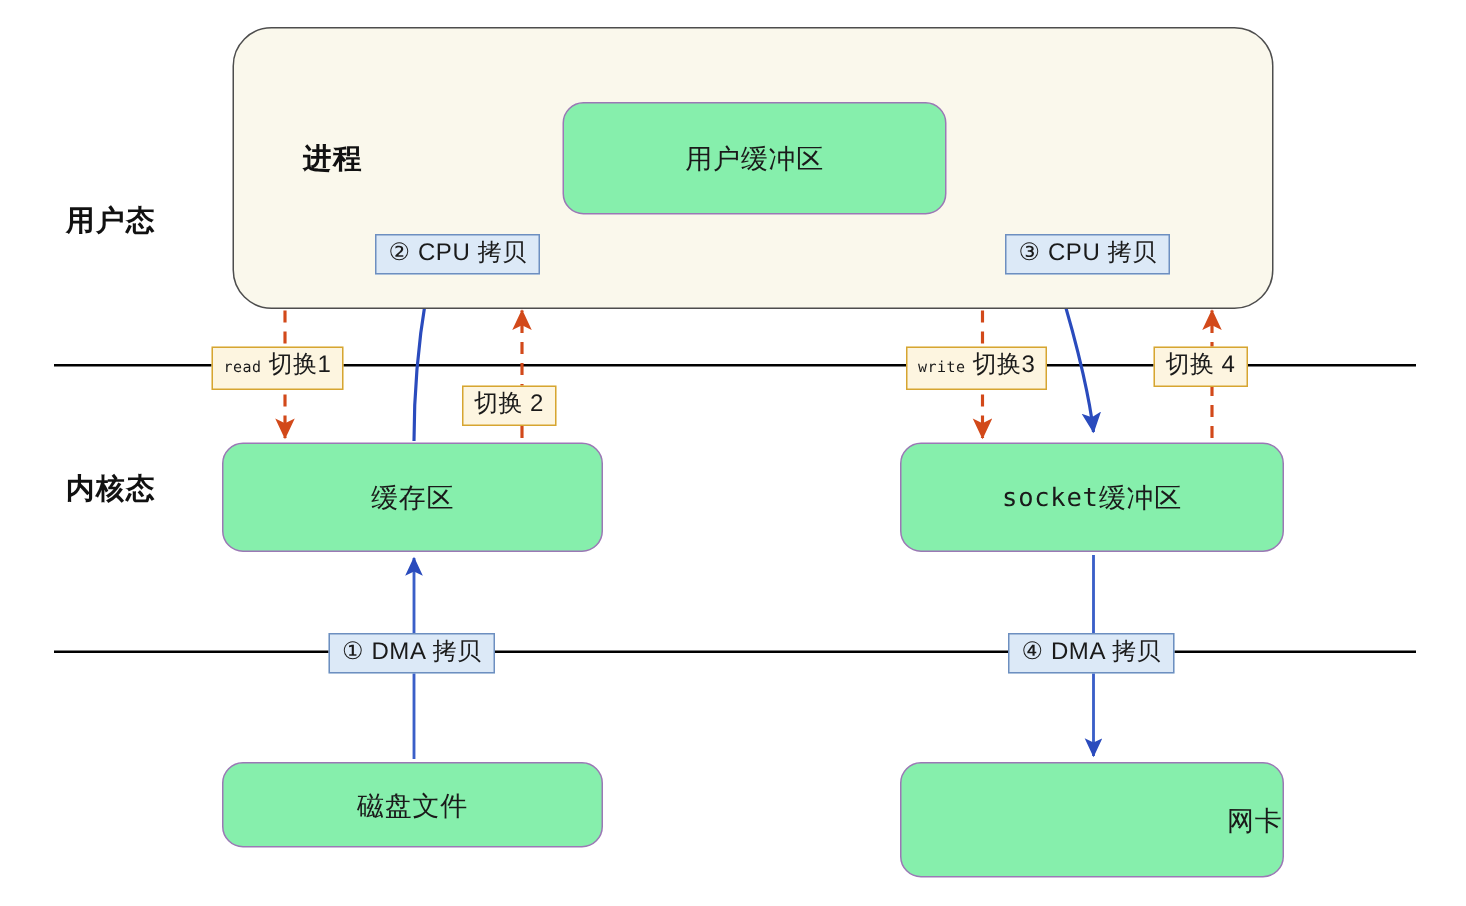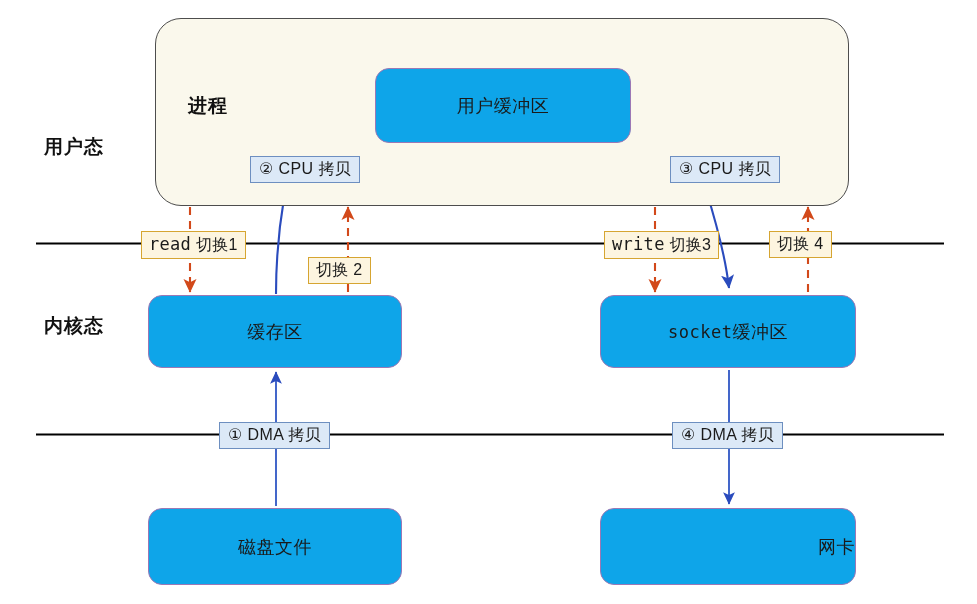--- a/index.html
+++ b/index.html
@@ -44,67 +44,67 @@
     top: 18px;
     width: 694px;
     height: 188px;
     background: #faf8ec;
     border: 1.6px solid #4d4d4d;
     border-radius: 26px;
     box-sizing: border-box;
   }
   #process-title {
     position: absolute;
-    left: 188px;
+    left: 202px;
     top: 93px;
     font-size: 19px;
     font-weight: bold;
     color: #111111;
     letter-spacing: 1px;
     white-space: nowrap;
   }
 
   
   .node-box {
     position: absolute;
-    background: #0ea5e9;
+    background: #86efac;
     border: 1.4px solid #9b78b5;
     border-radius: 14px;
     box-sizing: border-box;
     display: flex;
     align-items: center;
     justify-content: center;
     font-size: 18px;
     color: #1a1a1a;
     letter-spacing: 0.5px;
     white-space: nowrap;
   }
   #node-user-buffer   { left: 375px; top: 68px;  width: 256px; height: 75px; }
   #node-cache         { left: 148px; top: 295px; width: 254px; height: 73px; }
   #node-socket-buffer { left: 600px; top: 295px; width: 256px; height: 73px; }
-  #node-disk-file     { left: 148px; top: 508px; width: 254px; height: 77px; }
+  #node-disk-file     { left: 148px; top: 508px; width: 254px; height: 57px; }
   #node-nic           { left: 600px; top: 508px; width: 256px; height: 77px; justify-content: flex-end; }
   .node-box .mono-part { font-family: "DejaVu Sans Mono", "Liberation Mono", monospace; font-size: 17px; }
 
   
   .switch-label {
     position: absolute;
     background: #fdf5e0;
     border: 1.5px solid #d6a531;
     box-sizing: border-box;
     padding: 2px 7px 3px 7px;
     font-size: 16px;
     color: #1a1a1a;
     white-space: nowrap;
     line-height: 20px;
     letter-spacing: 0.3px;
   }
   .switch-label .mono-part {
     font-family: "DejaVu Sans Mono", "Liberation Mono", monospace;
-    font-size: 17px;
+    font-size: 10px;
   }
   #switch-1 { left: 141px; top: 231px; }
   #switch-2 { left: 308px; top: 231px; margin-top: 26px; }
   #switch-3 { left: 604px; top: 231px; }
   #switch-4 { left: 769px; top: 231px; }
 
   
   .copy-label {
     position: absolute;
     background: #dce9f7;

